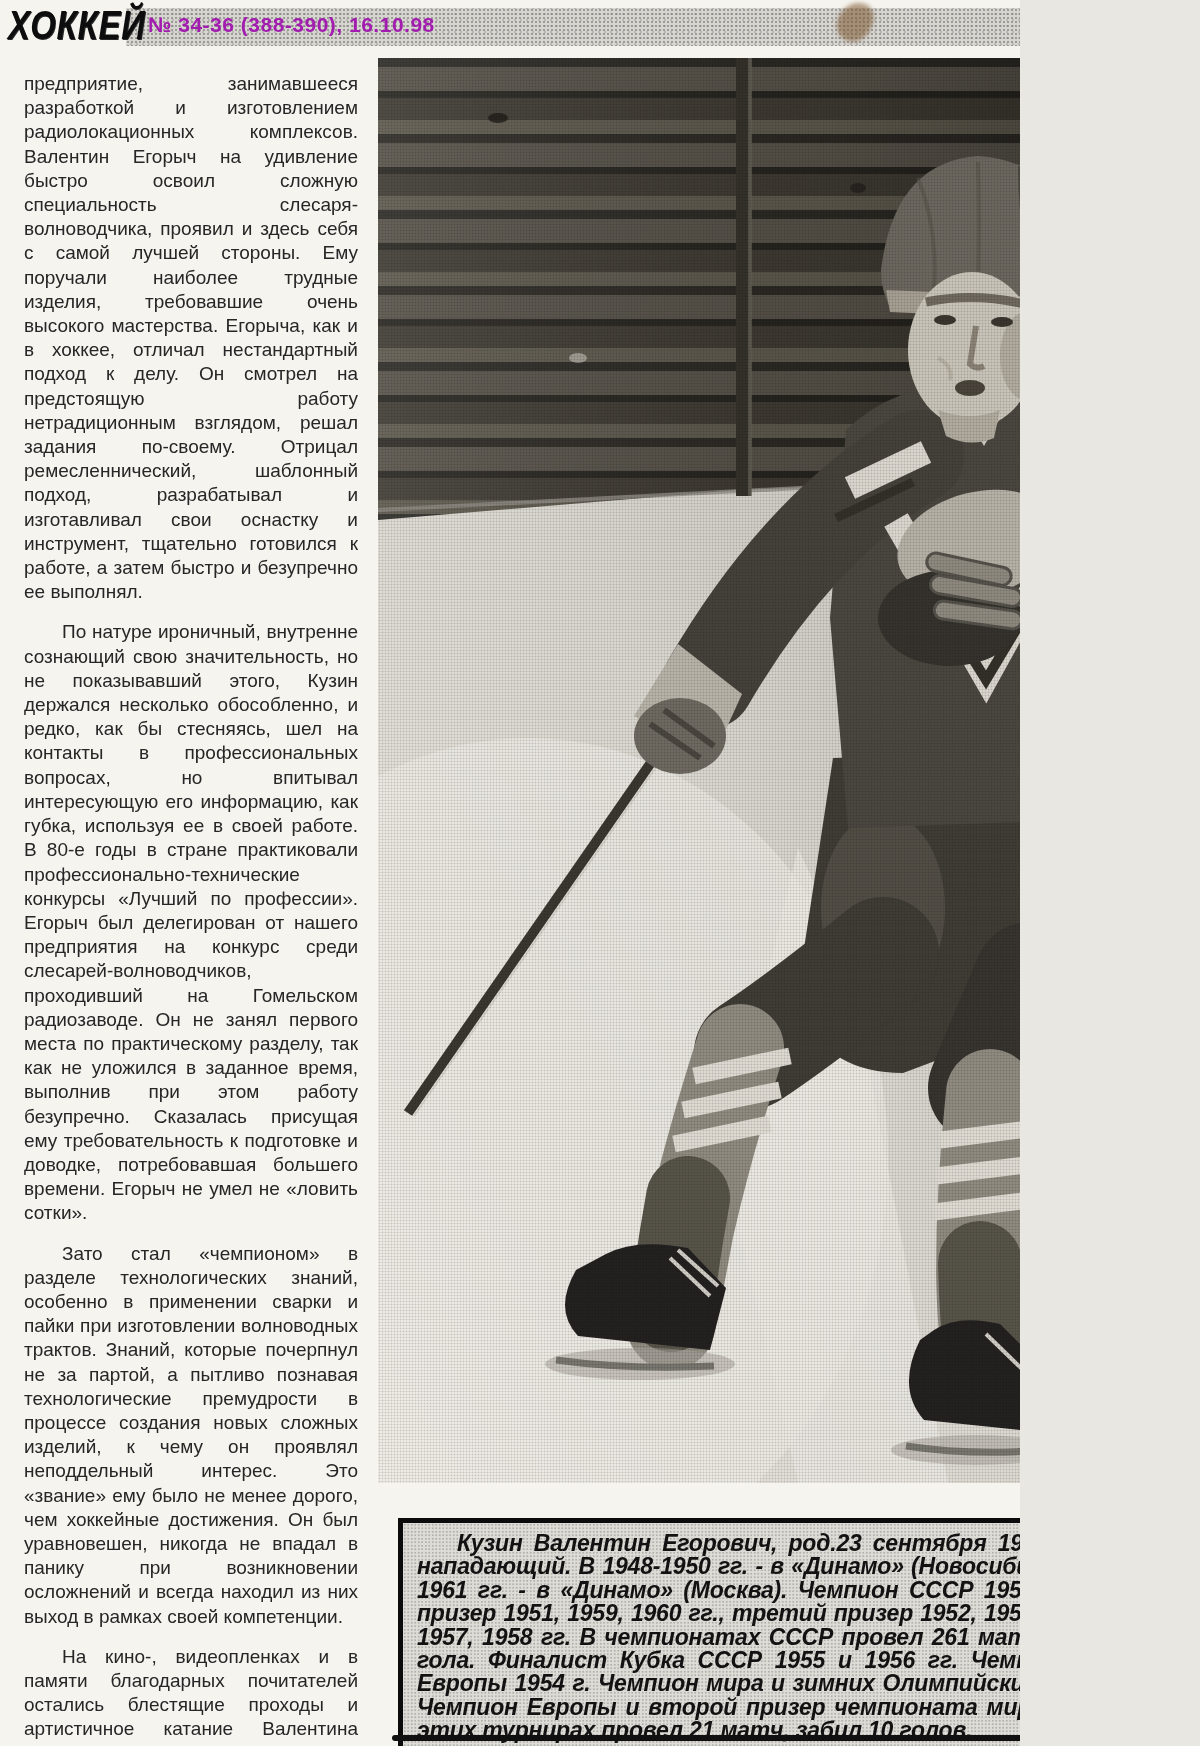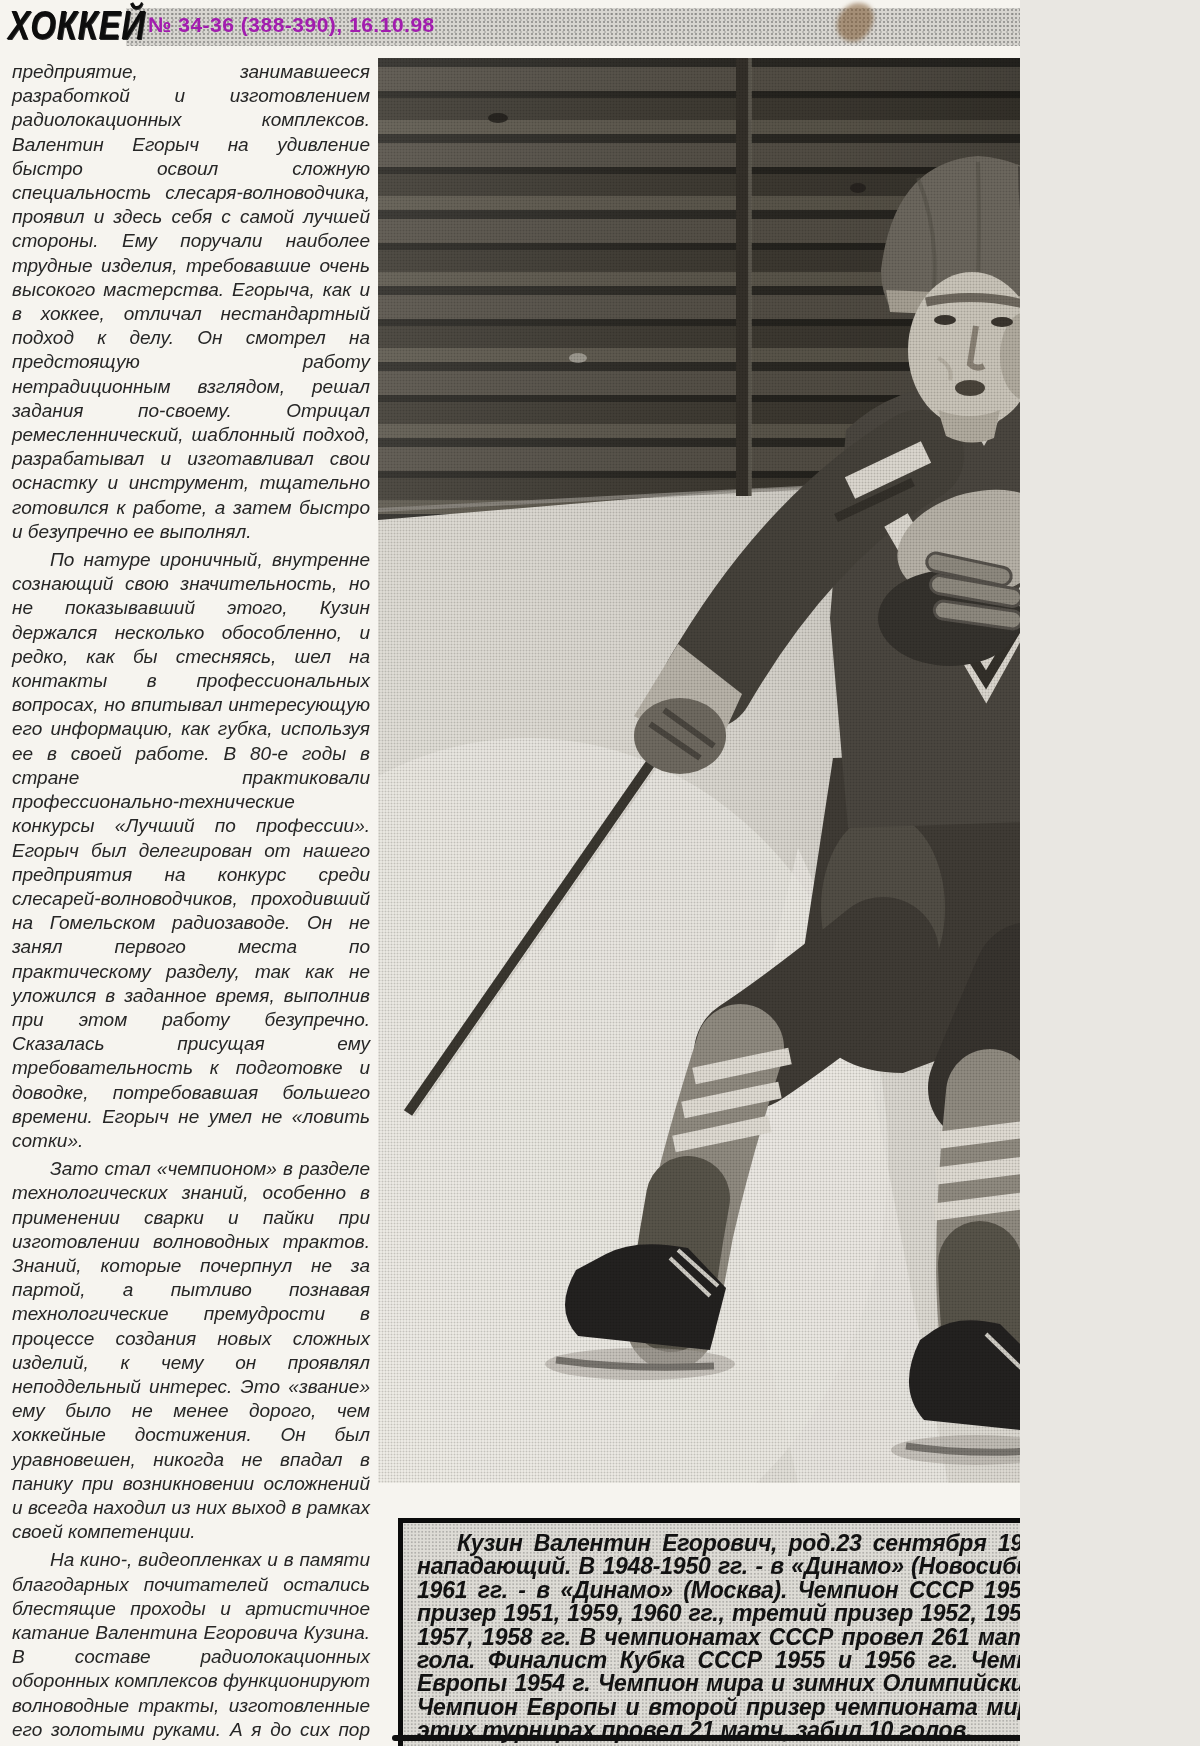--- a/index.html
+++ b/index.html
@@ -37,21 +37,21 @@
     background:rgba(122,84,44,.55); border-radius:60% 40% 55% 45%;
     filter:blur(2px); transform:rotate(18deg);
   }
   
   .article{
     position:absolute; left:8px; top:56px; width:366px;
     font-size:19px; line-height:24.2px; color:#262626;
     text-align:justify;
     hyphens:auto; -webkit-hyphens:auto;
   }
-  .article p{margin:4px;font-style:italic;}
+  .article p{margin:16px;}
   .article p.ind{text-indent:38px;}
   
   .photo{
     position:absolute; left:378px; top:58px; width:815px; height:1425px;
     background:#cfccc6;
   }
   .photo svg{display:block; width:100%; height:100%;}
   .halftone{
     position:absolute; inset:0; pointer-events:none;
     background-image:radial-gradient(circle, rgba(35,32,28,.5) .8px, transparent 1.1px);

